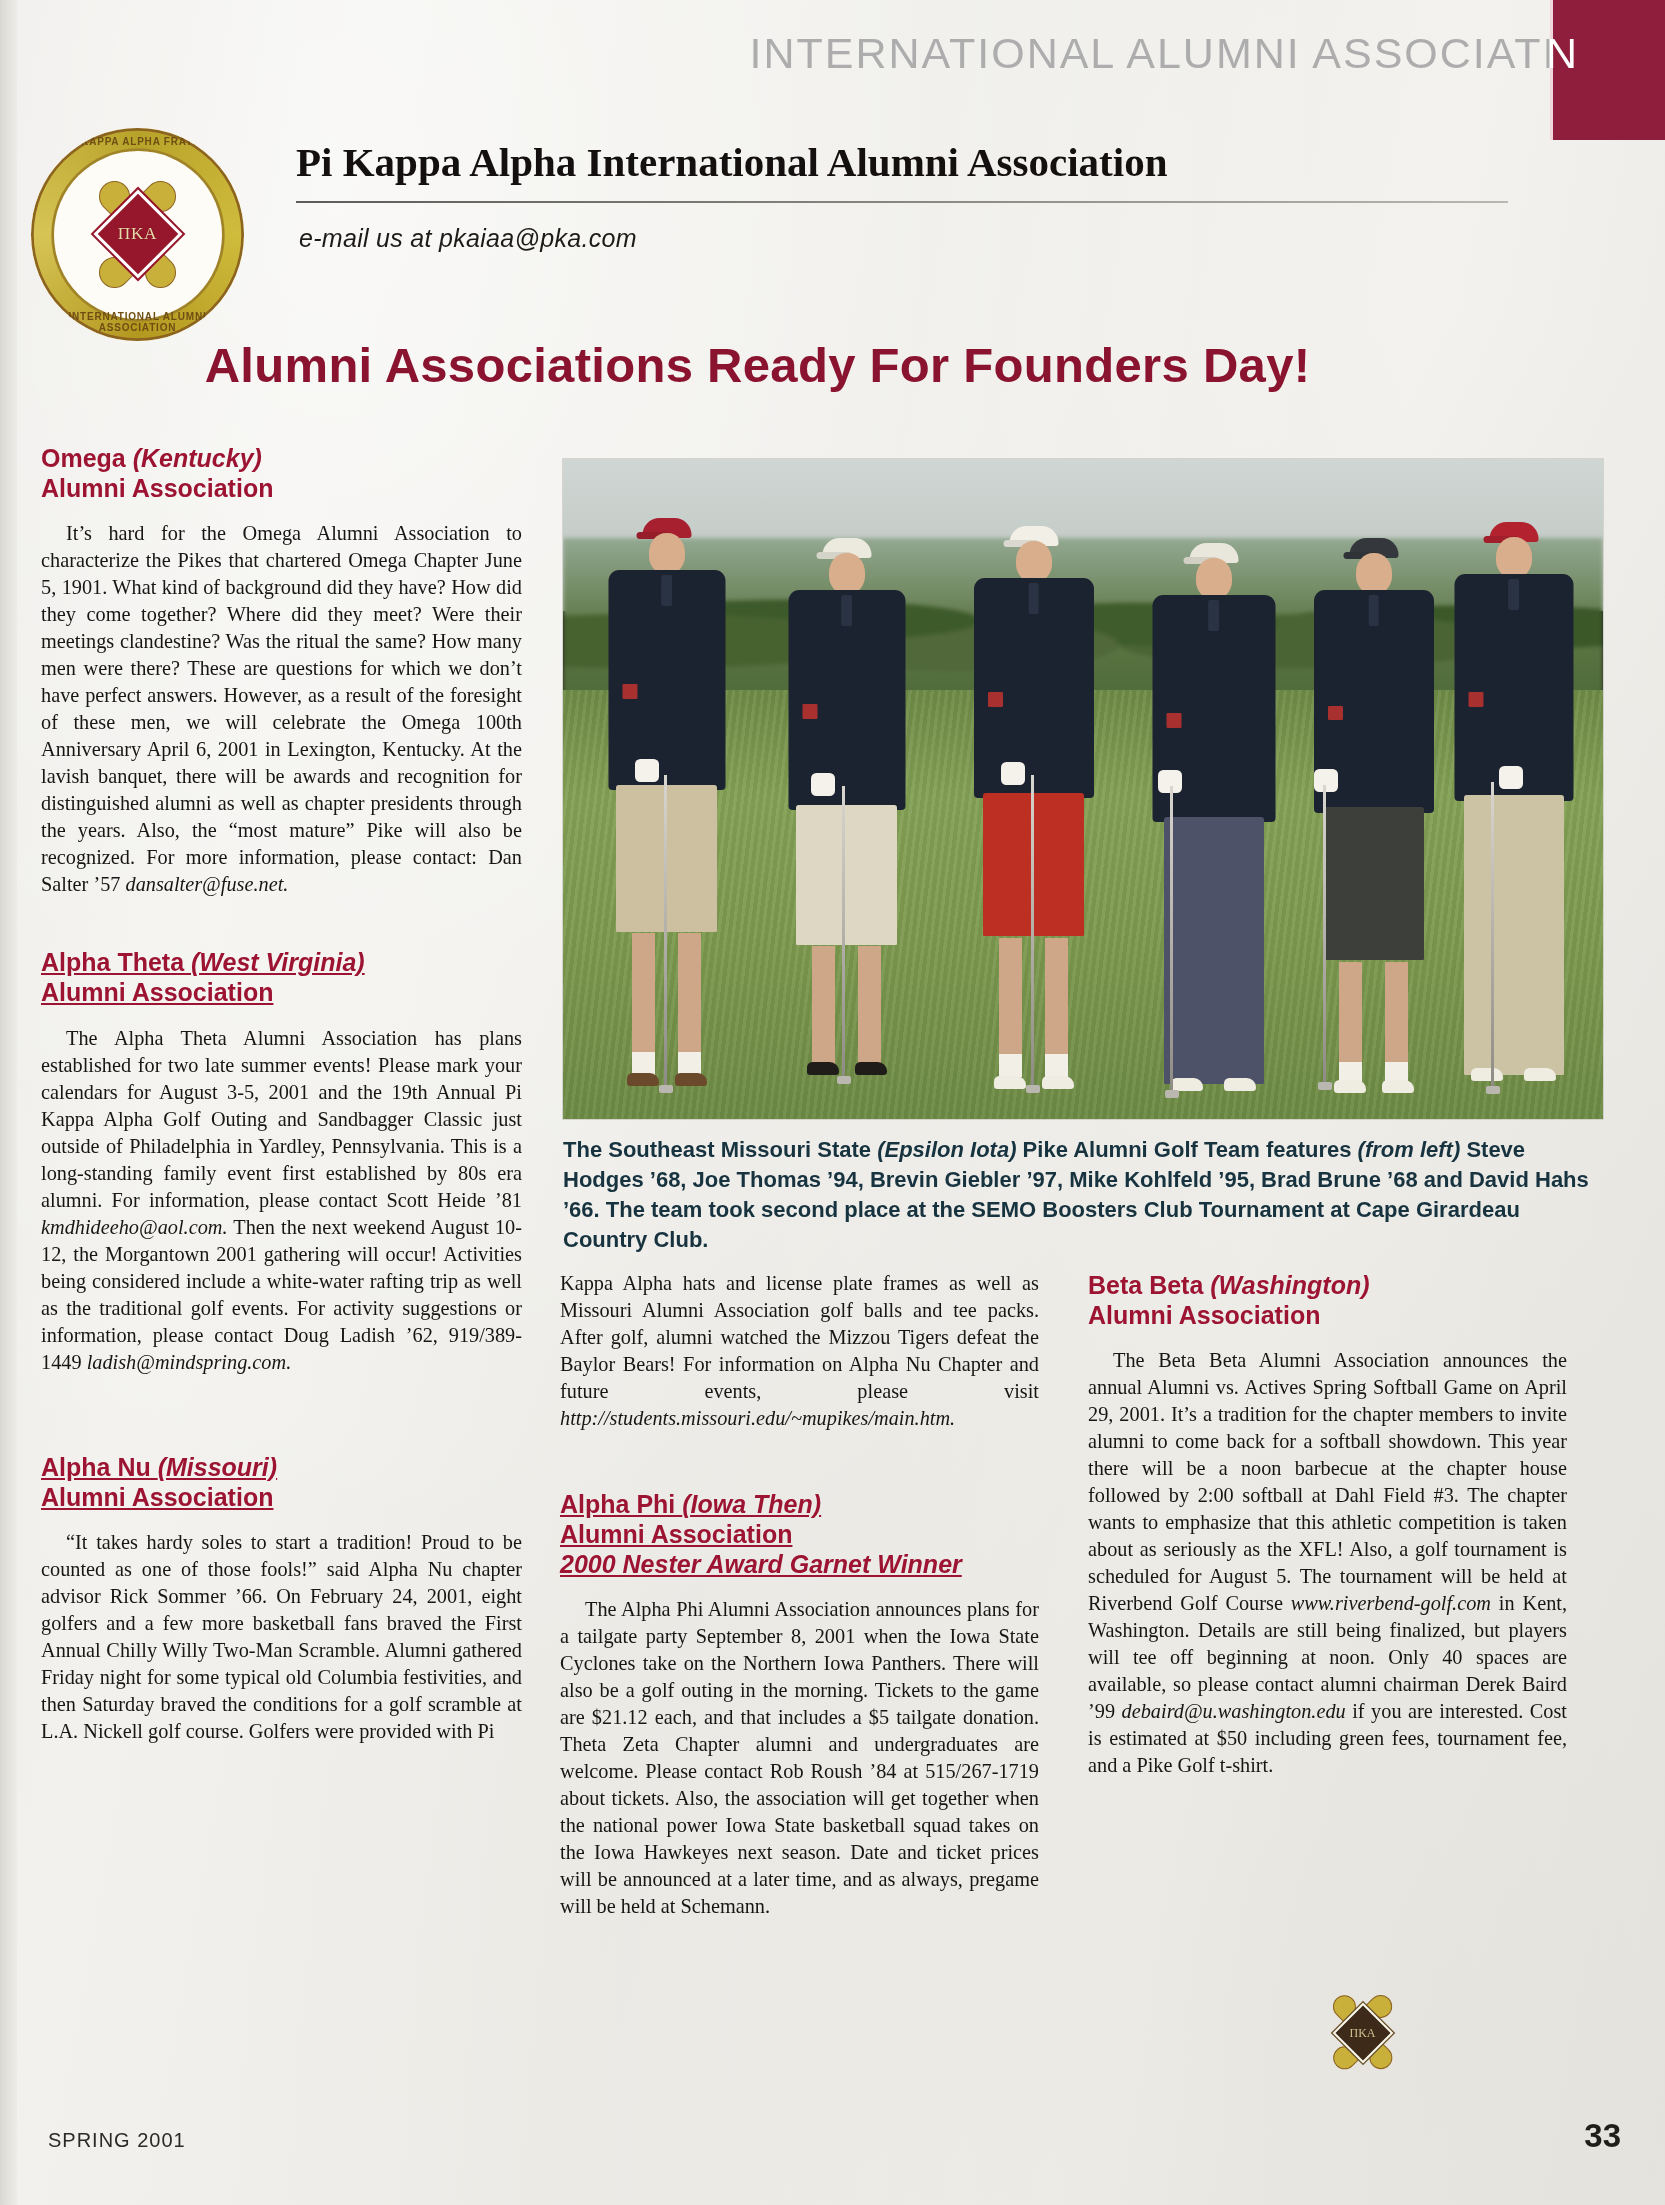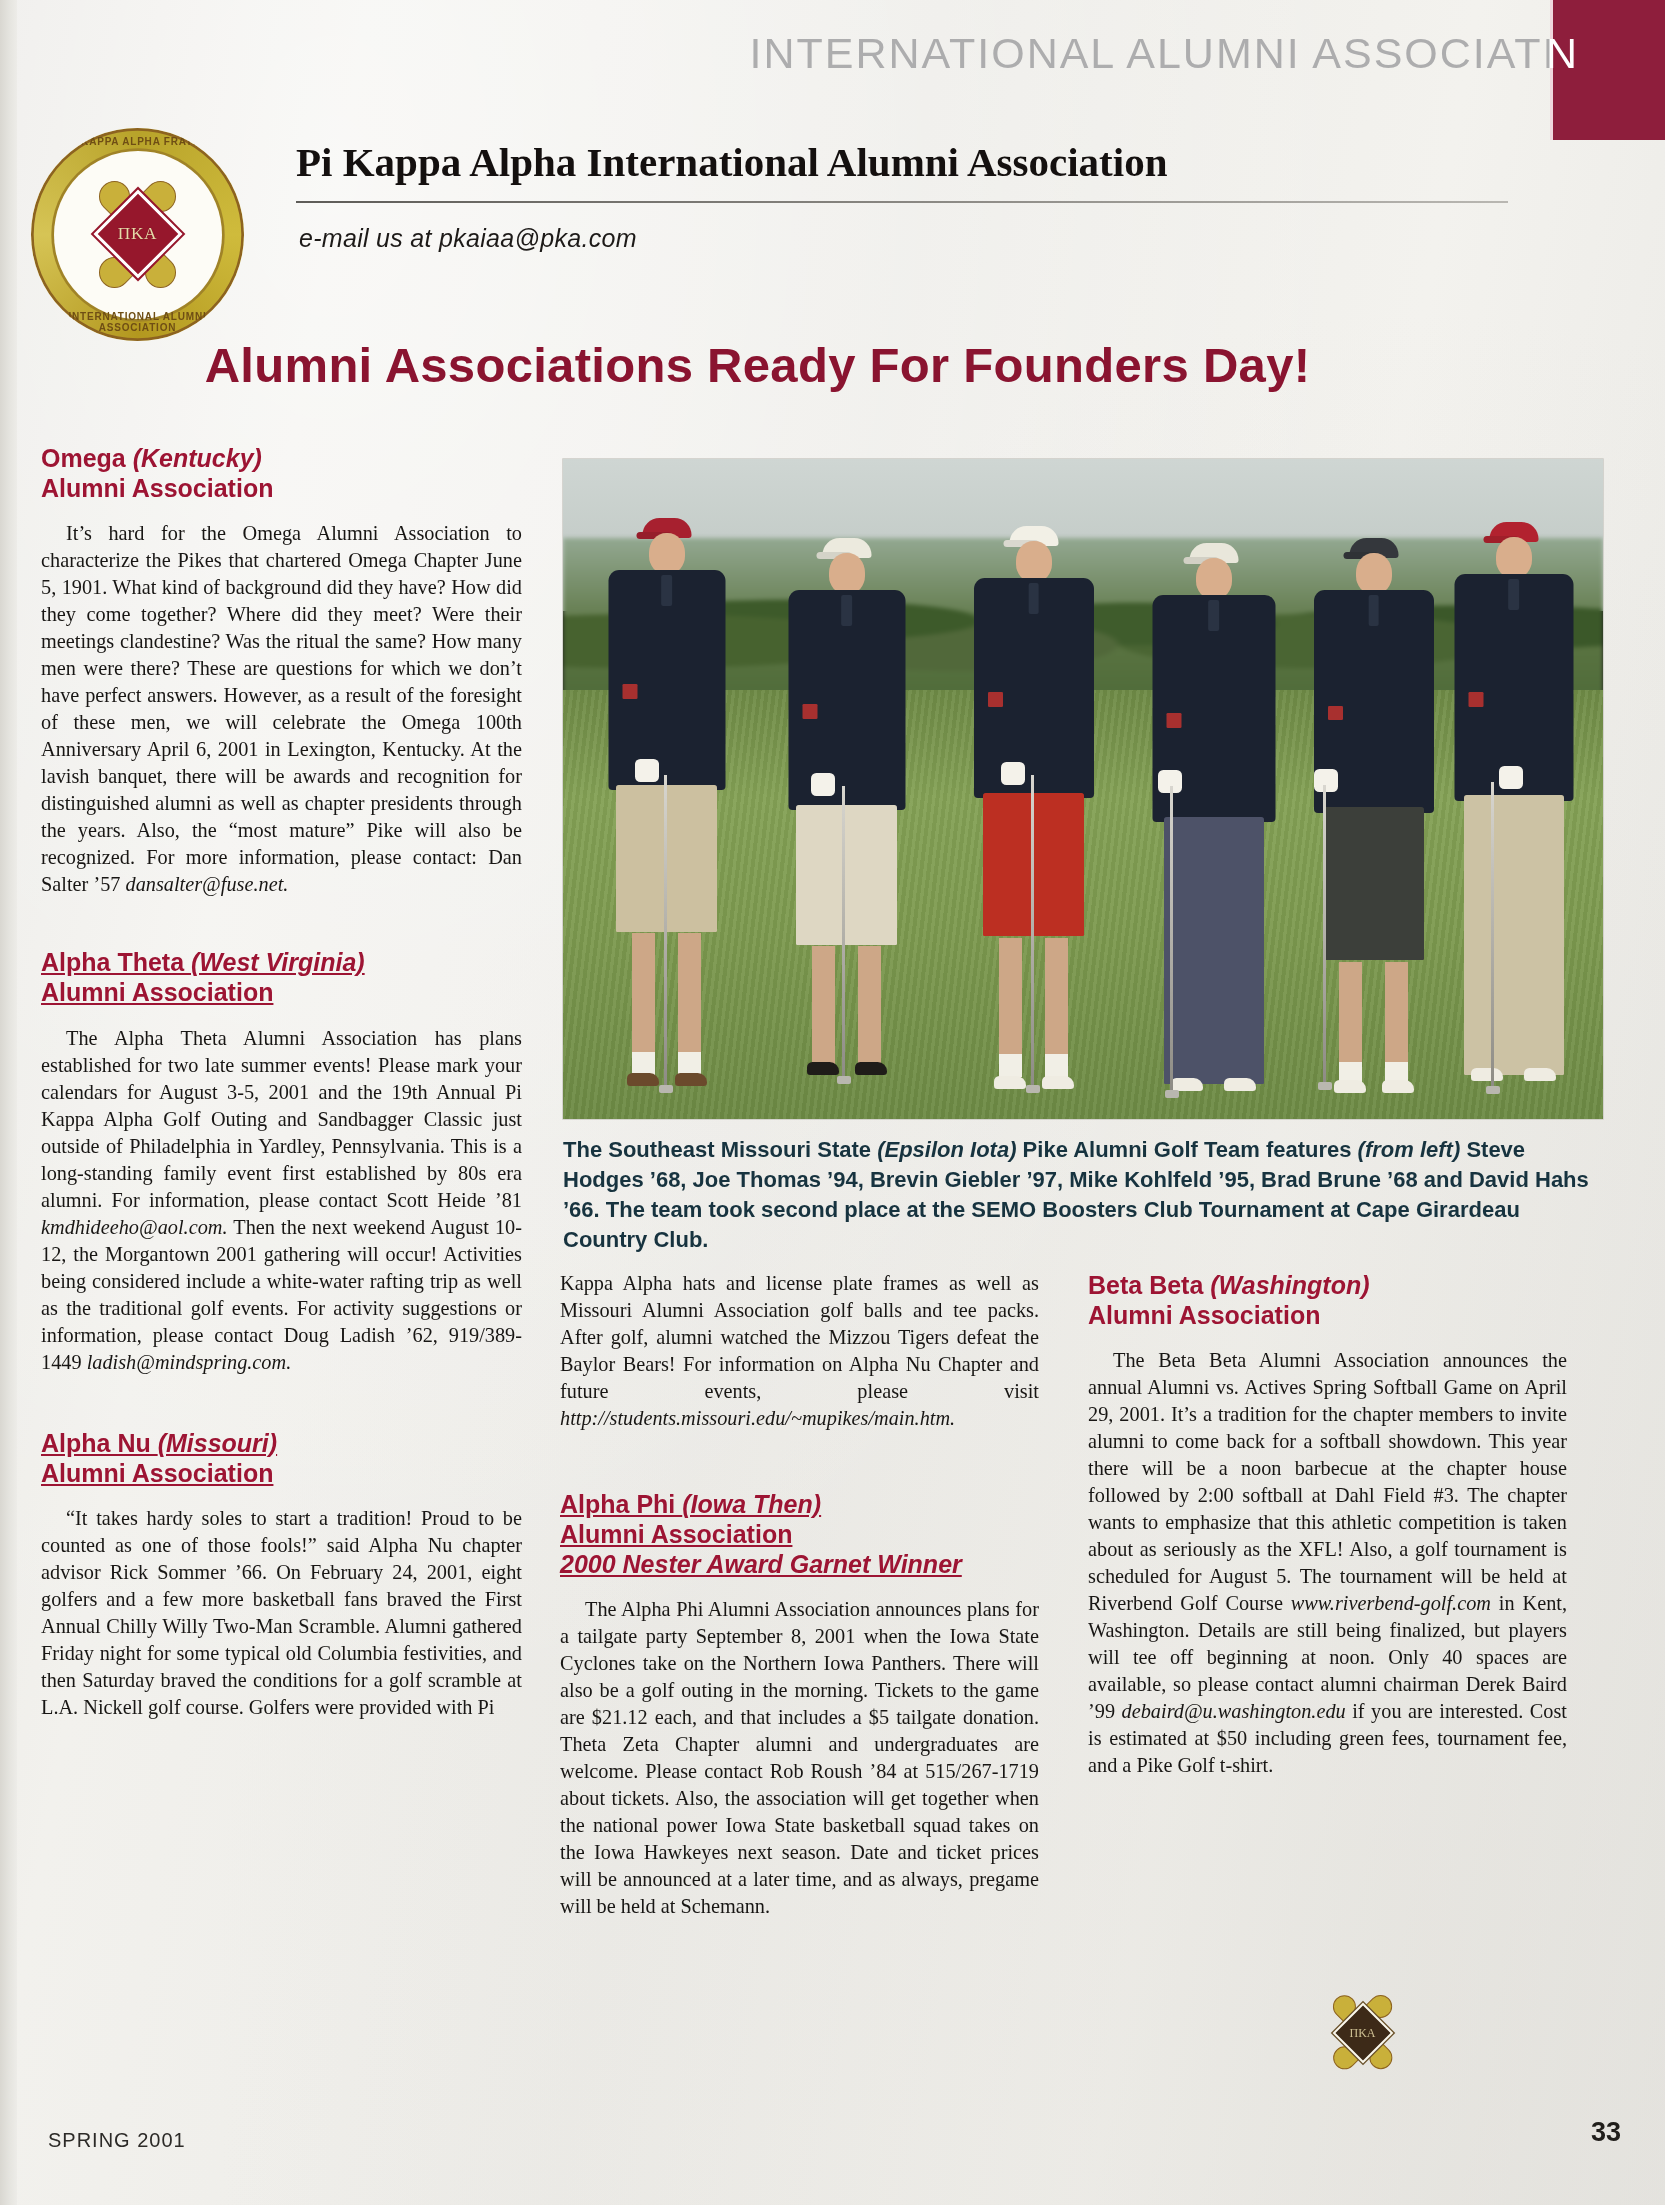--- a/index.html
+++ b/index.html
@@ -208,21 +208,21 @@
     text-align:center;color:#cfc193;font-size:12px;z-index:4;font-family:"Liberation Serif",serif;}
 
   .folio-left{
     position:absolute;left:48px;top:2129px;
     font-family:"Liberation Sans", sans-serif;font-size:20px;
     letter-spacing:1px;color:#2c2a27;
   }
   .folio-right{
     position:absolute;right:44px;top:2117px;
     font-family:"Liberation Sans", sans-serif;font-weight:bold;
-    font-size:27px;color:#201e1b;
+    font-size:33px;color:#201e1b;
   }
 </style>
 </head>
 <body>
 
 <div class="page">
   <div class="paper-tint"></div>
   <div class="left-gutter"></div>
 
   <div class="runhead">INTERNATIONAL ALUMNI ASSOCIATION</div>
@@ -376,21 +376,21 @@
       <span>Alumni Association</span>
     </div>
     <p class="body"><span>It’s hard for the Omega Alumni Association to characterize the Pikes that chartered Omega Chapter June 5, 1901. What kind of background did they have? How did they come together? Where did they meet? Were their meetings clandestine? Was the ritual the same? How many men were there? These are questions for which we don’t have perfect answers. However, as a result of the foresight of these men, we will celebrate the Omega 100th Anniversary April 6, 2001 in Lexington, Kentucky. At the lavish banquet, there will be awards and recognition for distinguished alumni as well as chapter presidents through the years. Also, the “most mature” Pike will also be recognized. For more information, please contact: Dan Salter ’57 </span><span class="ital">dansalter@fuse.net.</span></p>
 
     <div class="sec-head" style="margin-top:49px;">
       <span>Alpha Theta </span><span class="it">(West Virginia)</span><br>
       <span>Alumni Association</span>
     </div>
     <p class="body"><span>The Alpha Theta Alumni Association has plans established for two late summer events! Please mark your calendars for August 3-5, 2001 and the 19th Annual Pi Kappa Alpha Golf Outing and Sandbagger Classic just outside of Philadelphia in Yardley, Pennsylvania. This is a long-standing family event first established by 80s era alumni. For information, please contact Scott Heide ’81 </span><span class="ital">kmdhideeho@aol.com.</span><span> Then the next weekend August 10-12, the Morgantown 2001 gathering will occur! Activities being considered include a white-water rafting trip as well as the traditional golf events. For activity suggestions or information, please contact Doug Ladish ’62, 919/389-1449 </span><span class="ital">ladish@mindspring.com.</span></p>
 
-    <div class="sec-head" style="margin-top:52px;">
+    <div class="sec-head" style="margin-top:76px;">
       <span>Alpha Nu </span><span class="it">(Missouri)</span><br>
       <span>Alumni Association</span>
     </div>
     <p class="body">“It takes hardy soles to start a tradition! Proud to be counted as one of those fools!” said Alpha Nu chapter advisor Rick Sommer ’66. On February 24, 2001, eight golfers and a few more basketball fans braved the First Annual Chilly Willy Two-Man Scramble. Alumni gathered Friday night for some typical old Columbia festivities, and then Saturday braved the conditions for a golf scramble at L.A. Nickell golf course. Golfers were provided with Pi</p>
   </div>
 
   <div class="col col2">
     <p class="body" style="text-indent:0;"><span>Kappa Alpha hats and license plate frames as well as Missouri Alumni Association golf balls and tee packs. After golf, alumni watched the Mizzou Tigers defeat the Baylor Bears! For information on Alpha Nu Chapter and future events, please visit </span><span class="ital">http://students.missouri.edu/~mupikes/main.htm.</span></p>
 
     <div class="sec-head" style="margin-top:57px;">

